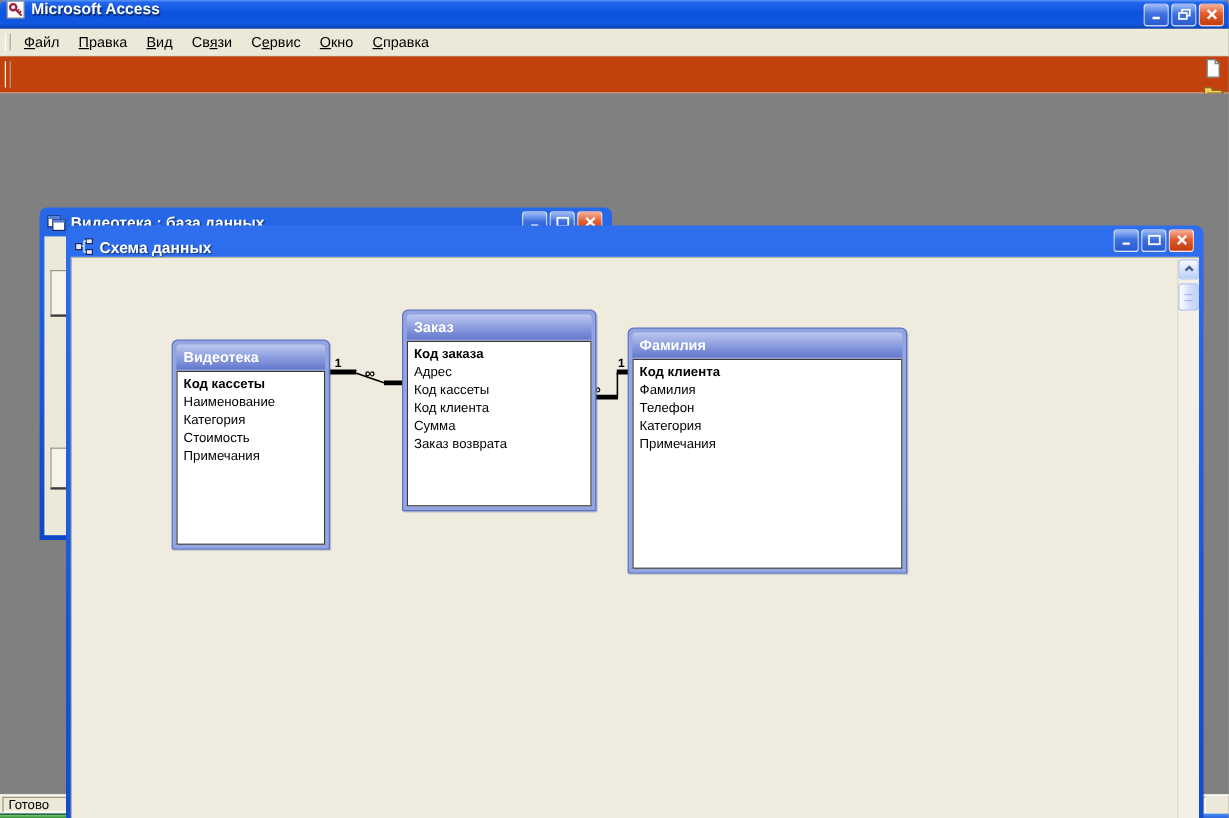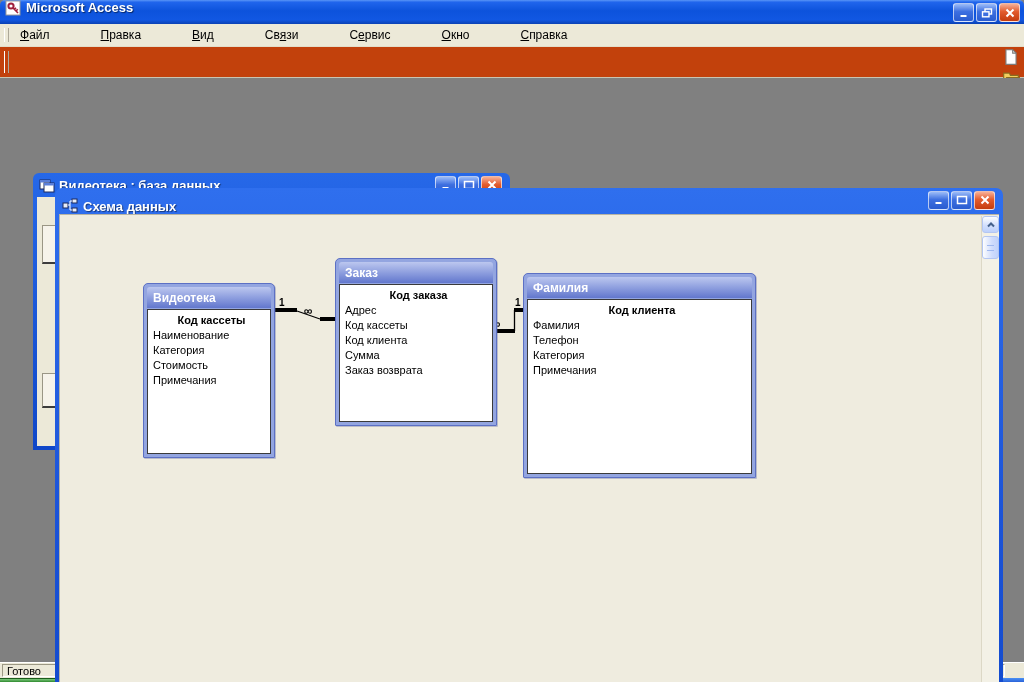--- a/index.html
+++ b/index.html
@@ -23,21 +23,20 @@
   .winbtn{width:21px;height:19px;border-radius:3px;border:1px solid rgba(255,255,255,.65);
     display:flex;align-items:center;justify-content:center;box-sizing:border-box;}
   .winbtn svg{width:12px;height:10px;}
   .winbtn.blue{background:linear-gradient(180deg,#9cbcf8 0%,#3d6fe0 45%,#2a5cd0 100%);}
   .winbtn.red{background:linear-gradient(180deg,#f7b097 0%,#e25b2d 45%,#c43c0e 100%);}
   
   .menubar{
     position:absolute;left:0;top:24px;right:0;height:23px;background:#ece9d8;
     display:flex;align-items:center;padding-left:12px;box-sizing:border-box;
     border-bottom:1px solid #e2decb;
-    gap:35px;
   }
   .bar-grip{position:absolute;left:4px;top:4px;bottom:4px;width:3px;
     border-left:1px solid #fff;border-right:1px solid #aca899;}
   .menu-item{padding:3px 8px 4px 8px;font-size:12px;color:#000;white-space:nowrap;}
   
   .toolbar{
     position:absolute;left:0;top:47px;right:0;height:31px;background:#c2410c;
     display:flex;align-items:flex-end;padding-left:12px;box-sizing:border-box;
     border-bottom:1px solid #c9c5b2;
     flex-direction:column;
@@ -84,21 +83,21 @@
   .entity{position:absolute;box-sizing:border-box;display:flex;flex-direction:column;
     background:#93a5e0;border:1px solid #5c70c4;border-radius:5px 5px 1px 1px;
     padding:3px;box-shadow:1px 1px 0 rgba(90,100,160,.35);}
   .entity-header{height:21px;flex:0 0 21px;border-radius:3px 3px 0 0;
     background:linear-gradient(180deg,#bcc7ef 0%,#8a9bdd 55%,#6277cd 100%);
     color:#fff;font-weight:bold;font-size:12px;display:flex;align-items:center;
     padding-left:6px;box-sizing:border-box;margin-bottom:1px;}
   .entity-list{flex:1;background:#fff;border:1px solid #3a3a3a;padding:3px 0 0 5px;
     box-sizing:border-box;overflow:hidden;}
   .field{font-size:11px;line-height:15px;color:#000;white-space:nowrap;}
-  .field.pk{font-weight:bold;text-align:center;}
+  .field.pk{font-weight:bold;}
   
   .v-scroll{position:absolute;right:0;top:2px;bottom:18px;width:17px;background:#f3f1e6;
     border-left:1px solid #dcd8c6;}
   .sc-btn{position:absolute;width:17px;height:17px;border-radius:3px;box-sizing:border-box;
     border:1px solid #b3c6f2;background:linear-gradient(180deg,#fdfeff 0%,#d3e0fd 55%,#bcd0fb 100%);
     display:flex;align-items:center;justify-content:center;}
   .sc-btn svg{width:10px;height:10px;}
   .v-scroll .up{top:0;left:0;}
   .v-thumb{position:absolute;left:0;top:20px;width:17px;height:23px;border-radius:3px;
     box-sizing:border-box;border:1px solid #b3c6f2;

